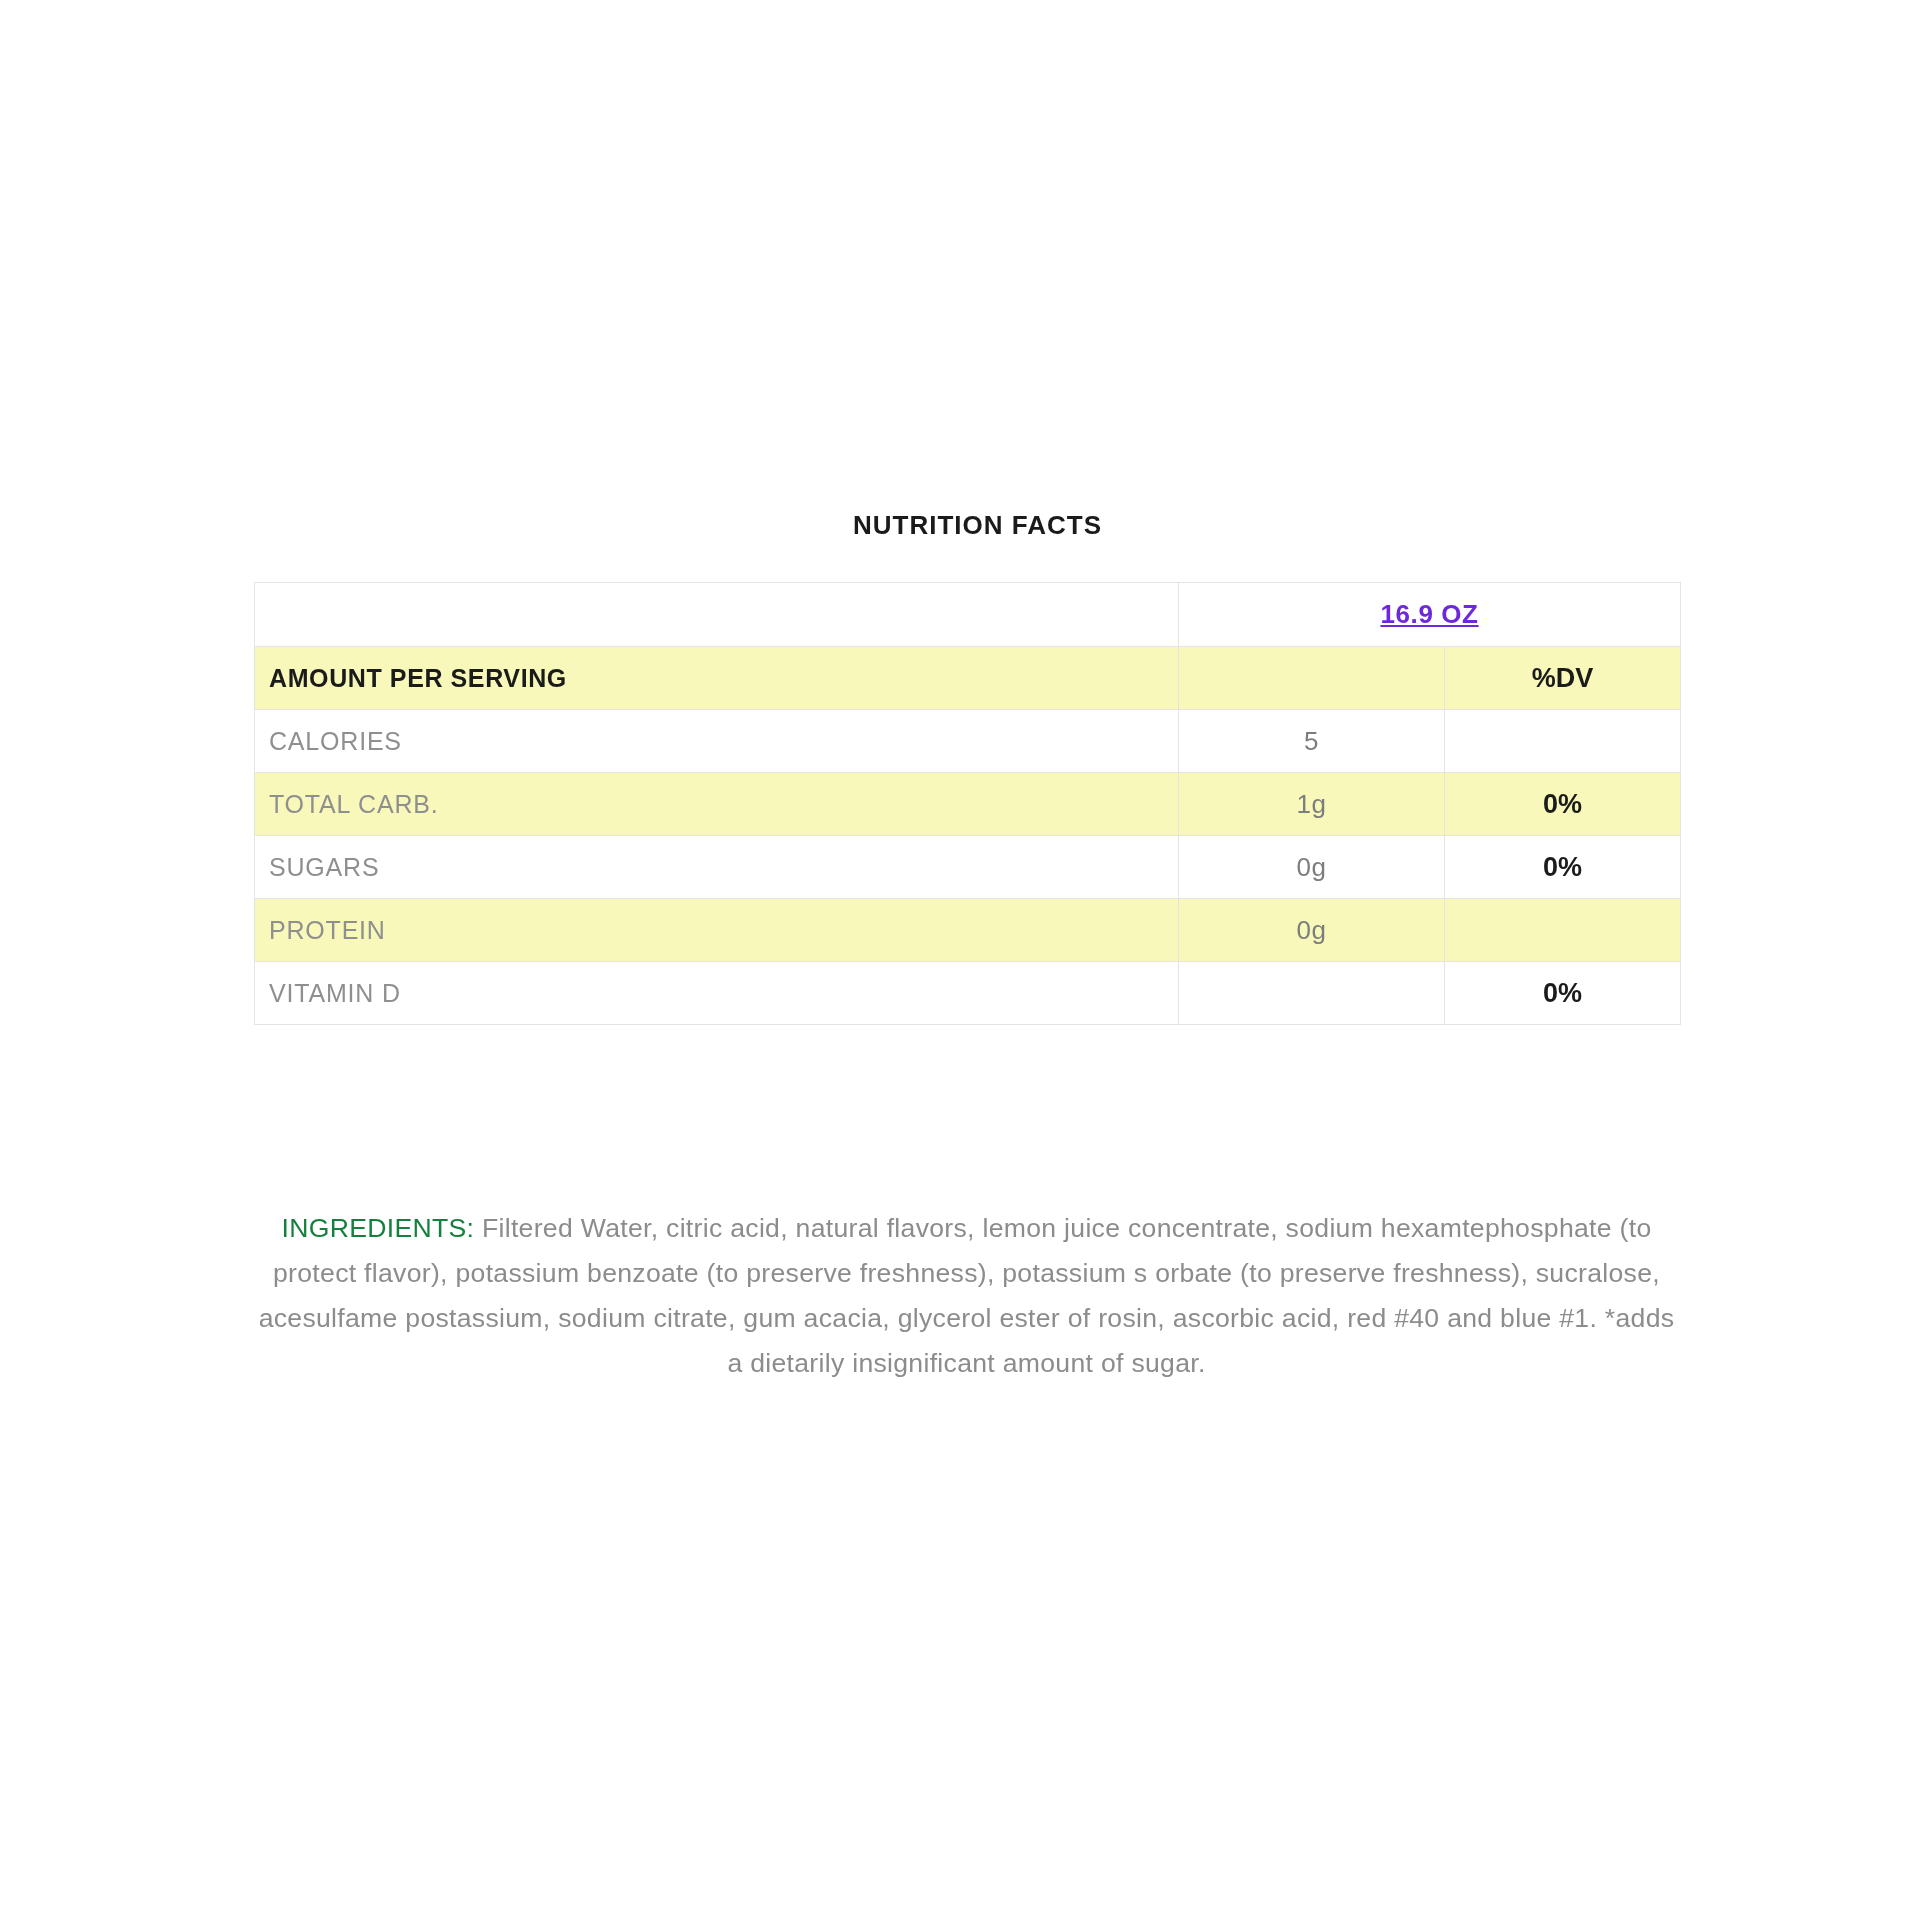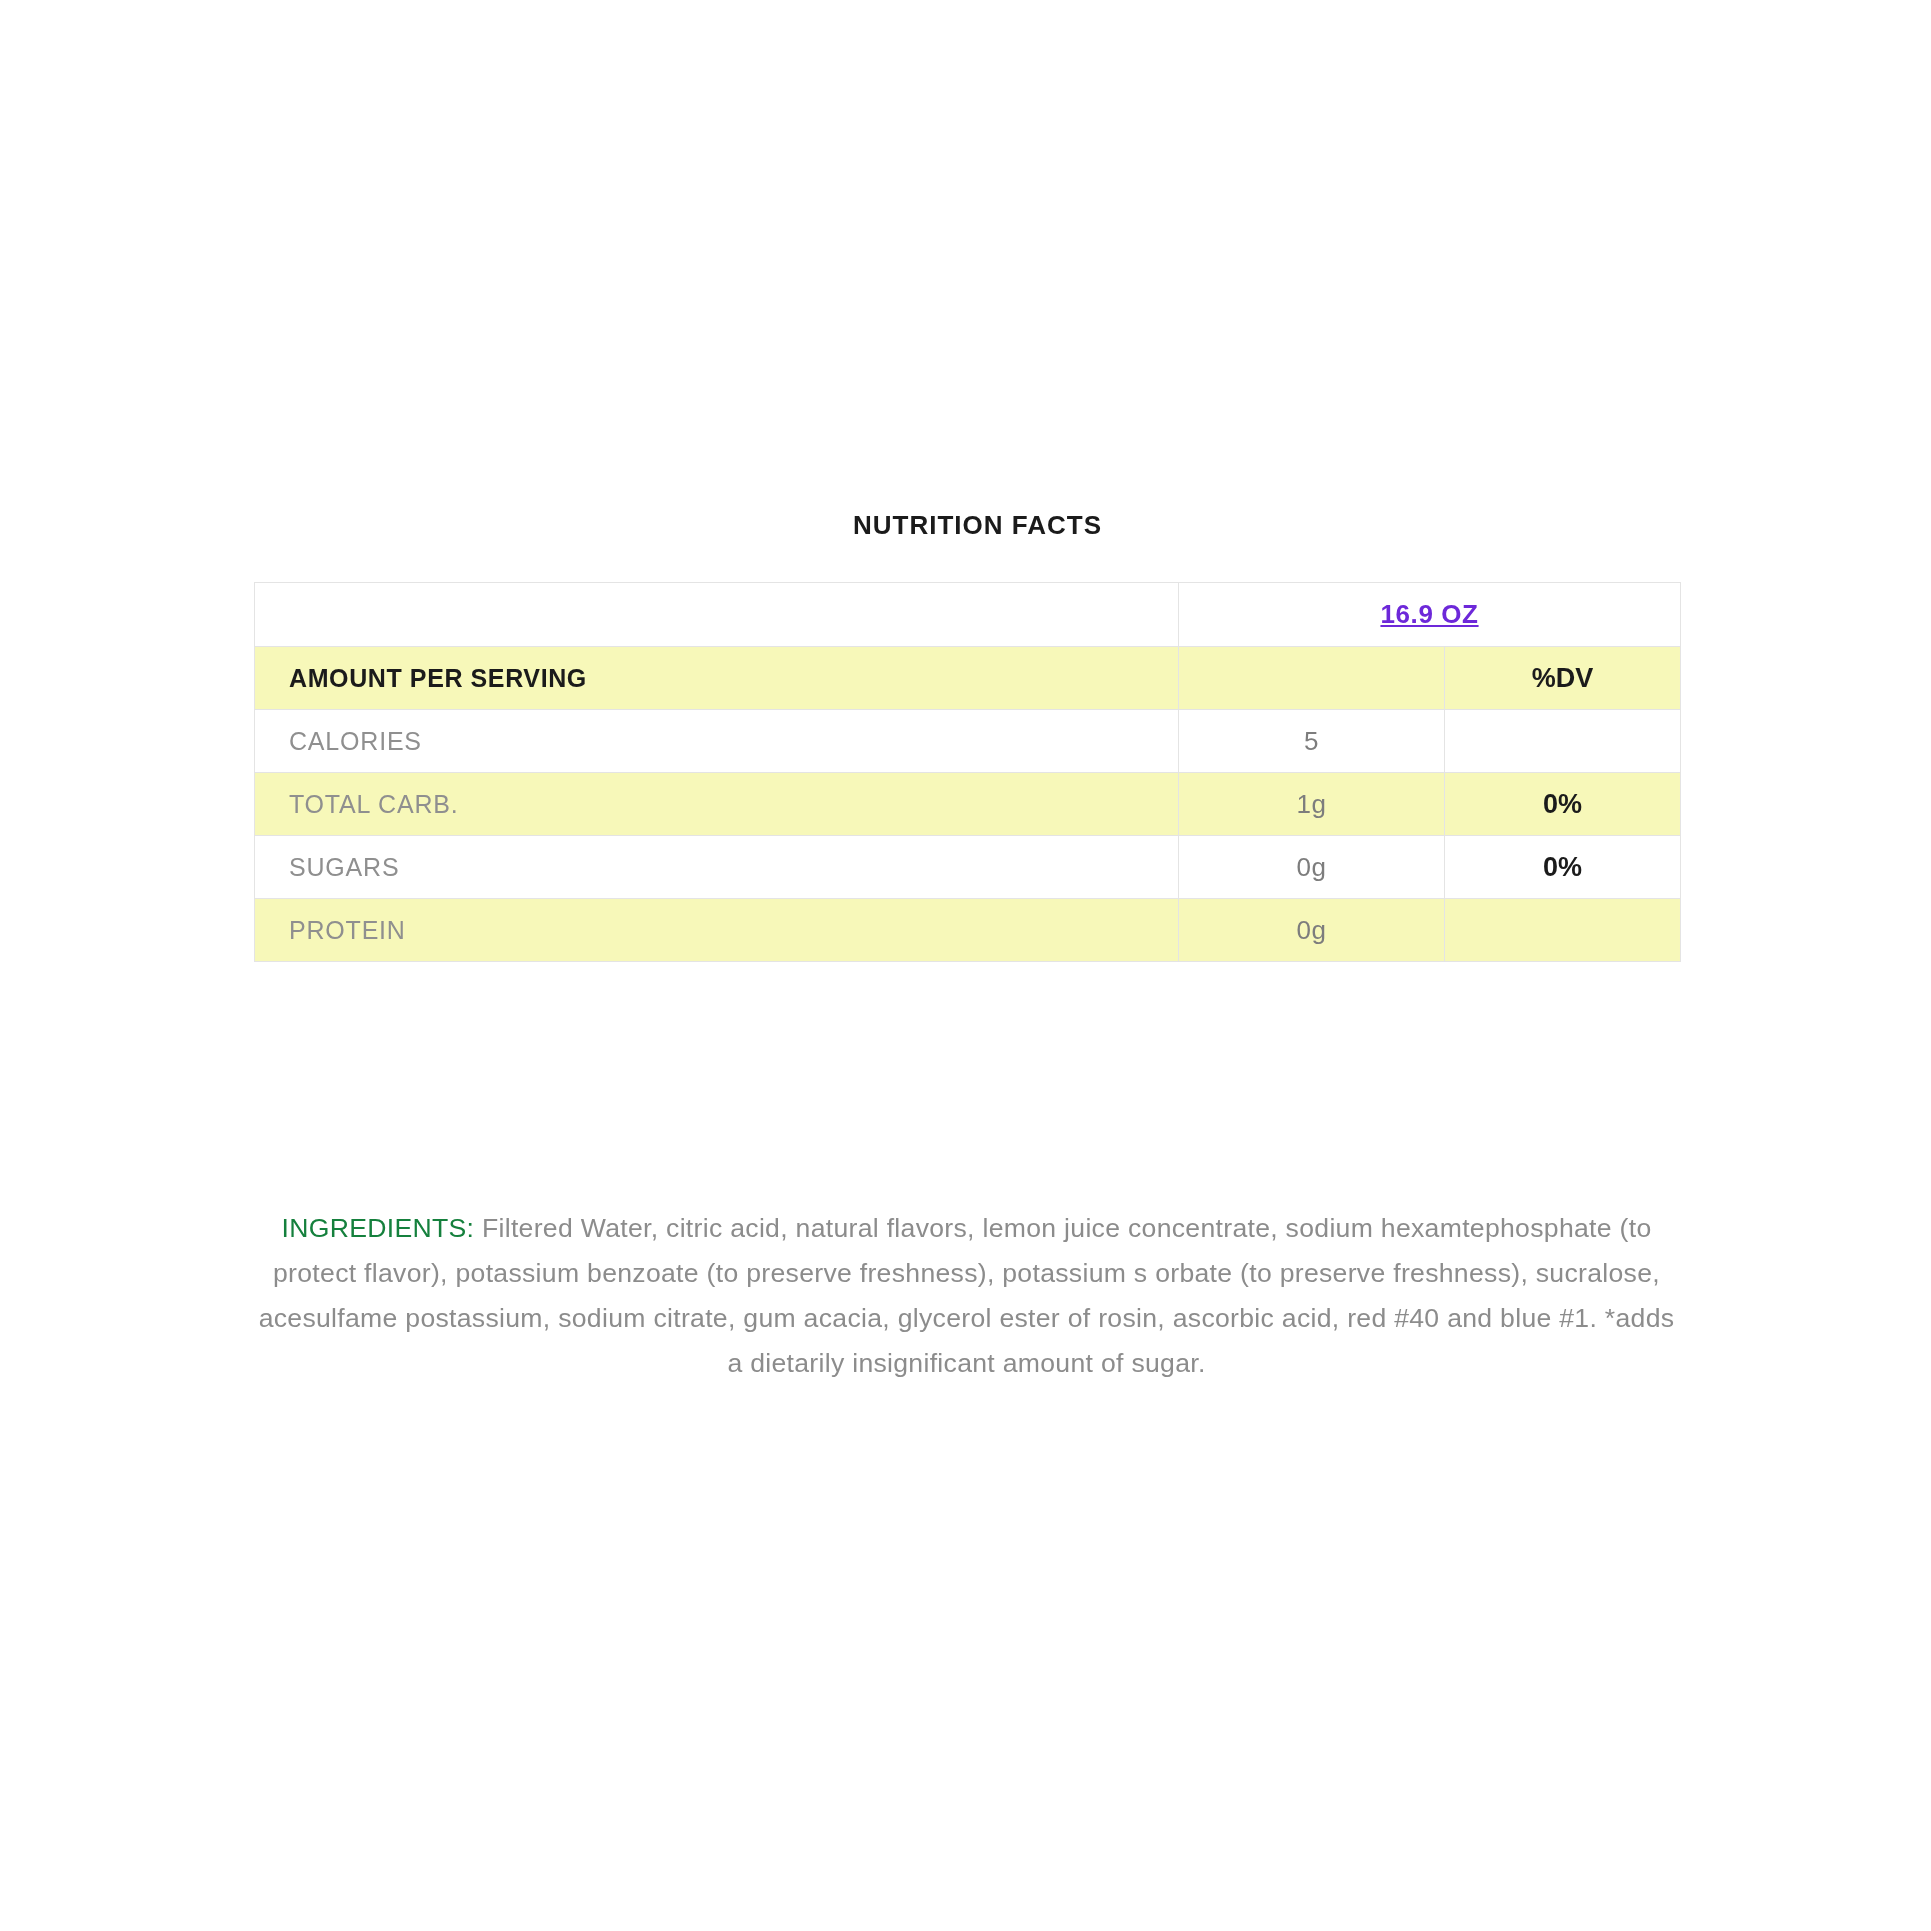--- a/index.html
+++ b/index.html
@@ -49,21 +49,21 @@
   }
   table.nutrition td {
     border: 1.9px solid #e4e4e4;
     vertical-align: middle;
     height: 60px; 
     background: #ffffff;
   }
   table.nutrition tr.first td { height: 61px; }
   tr.shaded td { background: #f7f8b9; }
   td.lbl {
-    padding-left: 34px;
+    padding-left: 14px;
     font-size: 25px;
     letter-spacing: 0.8px;
     color: #8f8f8f;
     text-align: left;
   }
   td.lbl.em {
     color: #1b1b1b;
     font-weight: bold;
     letter-spacing: 0.6px;
   }
@@ -140,19 +140,24 @@
       <tr>
         <td class="lbl">SUGARS</td>
         <td class="val">0g</td>
         <td class="dv">0%</td>
       </tr>
       <tr class="shaded">
         <td class="lbl">PROTEIN</td>
         <td class="val">0g</td>
         <td class="dv"></td>
       </tr>
+      <tr>
+        <td class="lbl">VITAMIN D</td>
+        <td class="val"></td>
+        <td class="dv">0%</td>
+      </tr>
     </tbody>
   </table>
 
   <p class="ingredients"><span class="ing-label">INGREDIENTS:</span> <span>Filtered Water, citric acid, natural flavors, lemon juice concentrate, sodium hexamtephosphate (to protect flavor), potassium benzoate (to preserve freshness), potassium s orbate (to preserve freshness), sucralose, acesulfame postassium, sodium citrate, gum acacia, glycerol ester of rosin, ascorbic acid, red #40 and blue #1. *adds a dietarily insignificant amount of sugar.</span></p>
 
 </div>
 
 
 </body></html>

